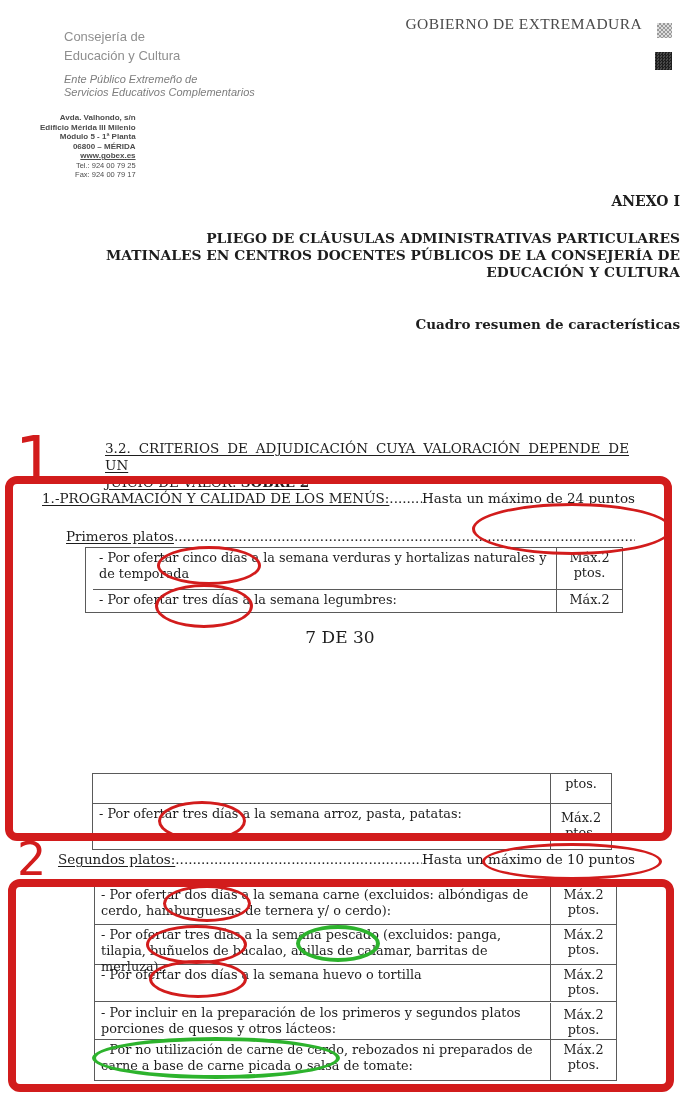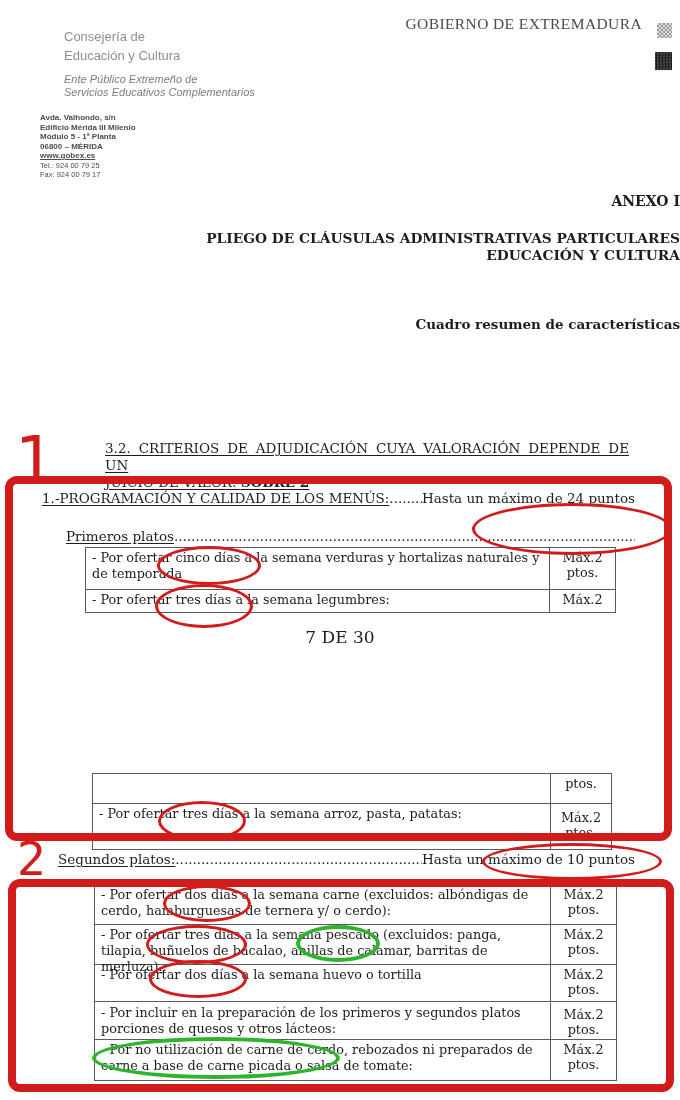--- a/index.html
+++ b/index.html
@@ -15,21 +15,21 @@
     font-family:"DejaVu Serif",serif;color:var(--ink);
   }
   .abs{position:absolute;}
 
   
   .dept{left:64px;top:27px;font-family:"Liberation Sans",sans-serif;
         font-size:13px;line-height:19px;color:#8f8f8f;}
   .entity{left:64px;top:73px;font-family:"Liberation Sans",sans-serif;
         font-style:italic;font-size:11px;line-height:13px;color:#7d7d7d;}
   .addr{left:40px;top:113px;font-family:"Liberation Sans",sans-serif;
-        font-size:8px;line-height:9.5px;color:#4c4c4c;font-weight:700;}
+        font-size:8px;line-height:9.5px;color:#4c4c4c;font-weight:700;text-align:right;}
   .addr .small{font-size:7.5px;font-weight:400;}
   .addr .web{text-decoration:underline;}
   .gov{right:38px;top:15px;font-family:"Liberation Serif",serif;
        font-size:15.5px;letter-spacing:.4px;color:#4a4a4a;white-space:nowrap;}
   .sq{width:15px;height:15px;
       background:repeating-conic-gradient(#9a9a9a 0% 25%, #dcdcdc 0% 50%) 0 0/4px 4px;}
   .sq.light{left:657px;top:23px;}
   .sq.dark{left:655px;top:52px;width:17px;height:18px;
       background:repeating-conic-gradient(#1f1f1f 0% 25%, #4a4a4a 0% 50%) 0 0/3px 3px;}
 
@@ -55,21 +55,21 @@
   .ld-criterion{left:42px;top:490px;width:593px;}
   .ld-primeros{left:66px;top:528px;width:569px;}
   .ld-segundos{left:58px;top:851px;width:577px;}
 
   
   .tbl{border:1px solid var(--tborder);font-size:12.8px;line-height:16px;}
   .tbl .row{display:flex;border-top:1px solid var(--tborder);}
   .tbl .row:first-child{border-top:none;}
   .tbl .c-text{border-right:1px solid var(--tborder);padding:2px 6px;box-sizing:border-box;}
   .tbl .c-pts{flex:1;text-align:center;padding:2px 2px;line-height:15px;box-sizing:border-box;}
-  .t1{left:85px;top:547px;width:529px;}
+  .t1{left:85px;top:547px;width:529px;padding-left:7px;}
   .t1 .c-text{width:464px;}
   .t1 .r1{height:41px;}
   .t1 .r2{height:22px;}
   .t1b{left:92px;top:773px;width:518px;}
   .t1b .c-text{width:458px;}
   .t1b .r1{height:29px;}
   .t1b .r2{height:45px;}
   .t1b .pts-pad{padding-top:6px;}
   .t2{left:94px;top:884px;width:521px;}
   .t2 .c-text{width:456px;}
@@ -123,20 +123,21 @@
     <span style="display:block" class="small">Tel.: 924 00 79 25</span>
     <span style="display:block" class="small">Fax: 924 00 79 17</span>
   </div>
   <div class="abs gov">GOBIERNO DE EXTREMADURA</div>
   <div class="abs sq light"></div>
   <div class="abs sq dark"></div>
 
   <div class="abs ctr anexo">ANEXO I</div>
   <div class="abs ctr pliego">
     <span>PLIEGO DE CLÁUSULAS ADMINISTRATIVAS PARTICULARES</span>
+    <span>MATINALES EN CENTROS DOCENTES PÚBLICOS DE LA CONSEJERÍA DE</span>
     <span>EDUCACIÓN Y CULTURA</span>
   </div>
   <div class="abs ctr cuadro">Cuadro resumen de características</div>
 
   <div class="abs h32">
     <span class="l1">3.2. CRITERIOS DE ADJUDICACIÓN CUYA VALORACIÓN DEPENDE DE UN</span>
     <span class="l2"><span>JUICIO DE VALOR: </span><span class="b">SOBRE 2</span></span>
   </div>
 
   <div class="abs leader ld-criterion">

